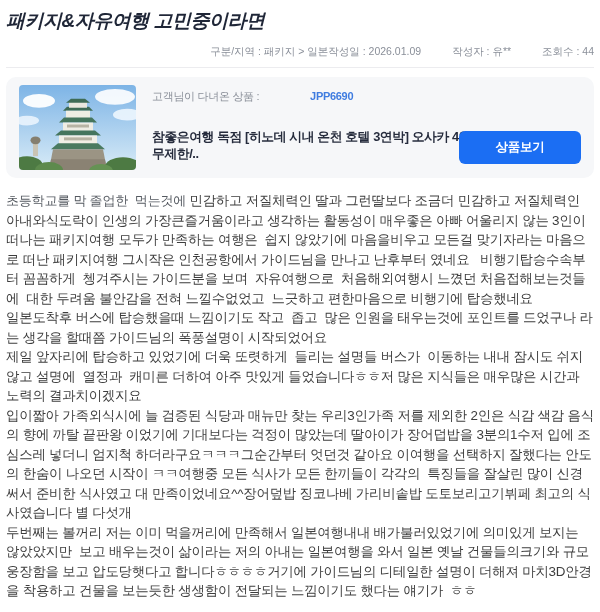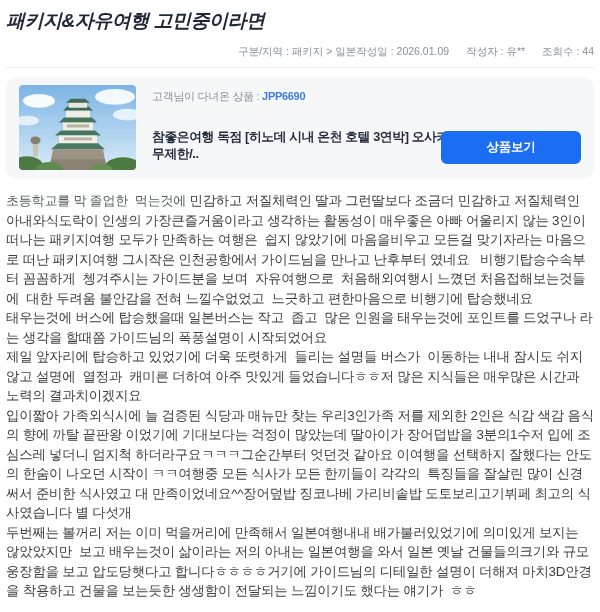--- a/index.html
+++ b/index.html
@@ -22,21 +22,21 @@
   }
   .meta-row {
     display: flex;
     justify-content: flex-end;
     align-items: center;
     font-size: 10.5px;
     color: #8a8f99;
     padding-bottom: 8px;
     border-bottom: 1px solid #ececef;
   }
-  .meta-right { display: flex; gap: 17px; }
+  .meta-right { display: flex; gap: 31px; }
 
   .product-card {
     margin-top: 9px;
     background: #f6f7f9;
     border-radius: 10px;
     padding: 8px 13px;
     display: flex;
     align-items: center;
     height: 101px;
     position: relative;
@@ -58,35 +58,36 @@
   }
   .product-label {
     font-size: 11px;
     color: #8a8f99;
     letter-spacing: -0.3px;
   }
   .product-code {
     color: #3f7ce0;
     font-weight: bold;
     cursor: pointer;
+    margin-left: 48px;
   }
   .product-title {
     margin-top: 25px;
     font-size: 12.8px;
     font-weight: bold;
     color: #262c3d;
     letter-spacing: -0.4px;
     line-height: 1.3;
     padding-right: 4px;
   }
   .view-btn {
     position: absolute;
     right: 13px;
     bottom: 14px;
-    width: 140px;
+    width: 122px;
     height: 33px;
     background: #1b6ef3;
     color: #ffffff;
     border: none;
     border-radius: 6px;
     font-family: Liberation Sans, sans-serif;
     font-size: 12.5px;
     font-weight: bold;
     letter-spacing: -0.3px;
     cursor: pointer;
@@ -164,20 +165,20 @@
     </div>
     <div class="product-info">
       <div class="product-label"><span>고객님이 다녀온 상품 : </span><span class="product-code">JPP6690</span></div>
       <div class="product-title">참좋은여행 독점 [히노데 시내 온천 호텔 3연박] 오사카 4일_[팁포함/온천/주류 무제한/..</div>
     </div>
     <button class="view-btn">상품보기</button>
   </div>
 
   <div class="review-body">
     <p><span class="inline-small">초등학교를 막 졸업한  먹는것에 </span><span>민감하고 저질체력인 딸과 그런딸보다 조금더 민감하고 저질체력인 아내와식도락이 인생의 가장큰즐거움이라고 생각하는 활동성이 매우좋은 아빠 어울리지 않는 3인이 떠나는 패키지여행 모두가 만족하는 여행은  쉽지 않았기에 마음을비우고 모든걸 맞기자라는 마음으로 떠난 패키지여행 그시작은 인천공항에서 가이드님을 만나고 난후부터 였네요   비행기탑승수속부터 꼼꼼하게  쳉겨주시는 가이드분을 보며  자유여행으로  처음해외여행시 느꼈던 처음접해보는것들에  대한 두려움 불안감을 전혀 느낄수없었고  느긋하고 편한마음으로 비행기에 탑승했네요</span></p>
-    <p>태우는것에 버스에 탑승했을때 일본버스는 작고  좁고  많은 인원을 태우는것에 포인트를 드었구나 라는 생각을 할때쯤 가이드님의 폭풍설명이 시작되었어요</p>
+    <p>일본도착후 버스에 탑승했을때 느낌이기도 작고  좁고  많은 인원을 태우는것에 포인트를 드었구나 라는 생각을 할때쯤 가이드님의 폭풍설명이 시작되었어요</p>
     <p>제일 앞자리에 탑승하고 있었기에 더욱 또렷하게  들리는 설명들 버스가  이동하는 내내 잠시도 쉬지않고 설명에  열정과  캐미른 더하여 아주 맛있게 들었습니다ㅎㅎ저 많은 지식들은 매우많은 시간과 노력의 결과치이겠지요</p>
     <p>입이짧아 가족외식시에 늘 검증된 식당과 매뉴만 찾는 우리3인가족 저를 제외한 2인은 식감 색감 음식의 향에 까탈 끝판왕 이었기에 기대보다는 걱정이 많았는데 딸아이가 장어덥밥을 3분의1수저 입에 조심스레 넣더니 엄지척 하더라구요ㅋㅋㅋ그순간부터 엇던것 같아요 이여행을 선택하지 잘했다는 안도의 한숨이 나오던 시작이 ㅋㅋ여행중 모든 식사가 모든 한끼들이 각각의  특징들을 잘살린 많이 신경써서 준비한 식사였고 대 만족이었네요^^장어덮밥 징코나베 가리비솥밥 도토보리고기뷔페 최고의 식사였습니다 별 다섯개</p>
     <p>두번째는 볼꺼리 저는 이미 먹을꺼리에 만족해서 일본여행내내 배가불러있었기에 의미있게 보지는 않았았지만  보고 배우는것이 삶이라는 저의 아내는 일본여행을 와서 일본 옛날 건물들의크기와 규모 웅장함을 보고 압도당햇다고 합니다ㅎㅎㅎㅎ거기에 가이드님의 디테일한 설명이 더해져 마치3D안경을 착용하고 건물을 보는듯한 생생함이 전달되는 느낌이기도 했다는 얘기가  ㅎㅎ</p>
 
   </div>
 
 </div>
 
 </body></html>

